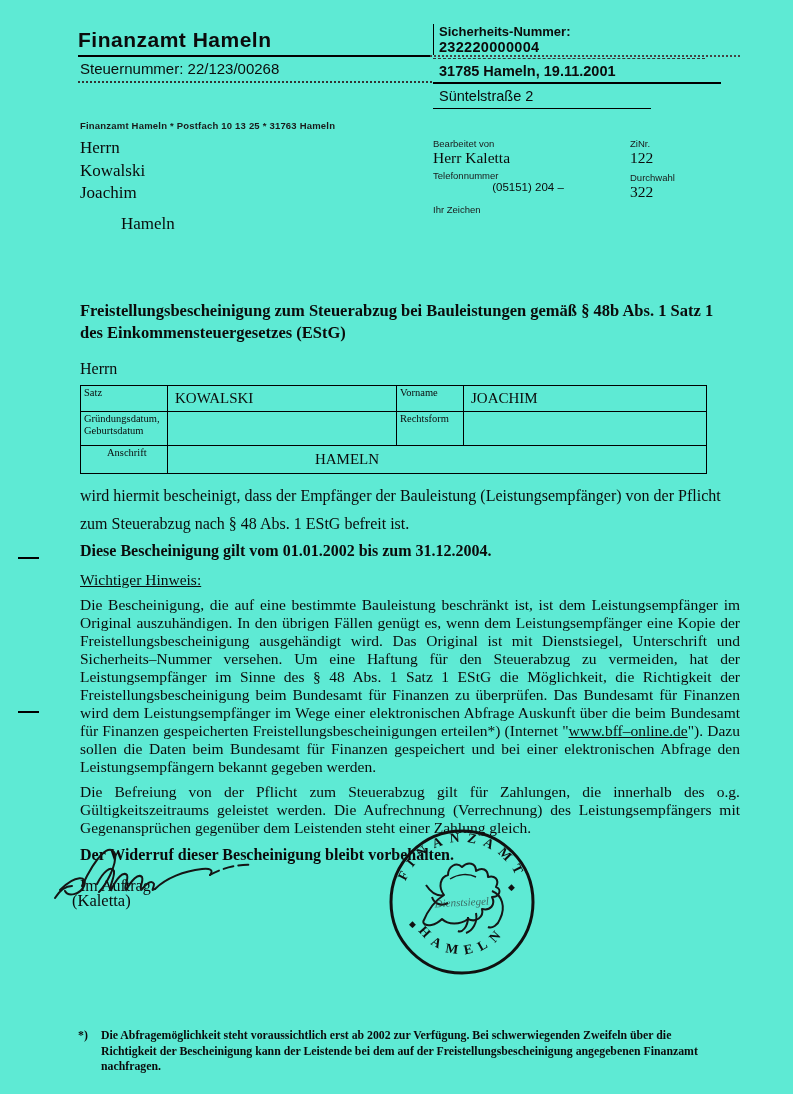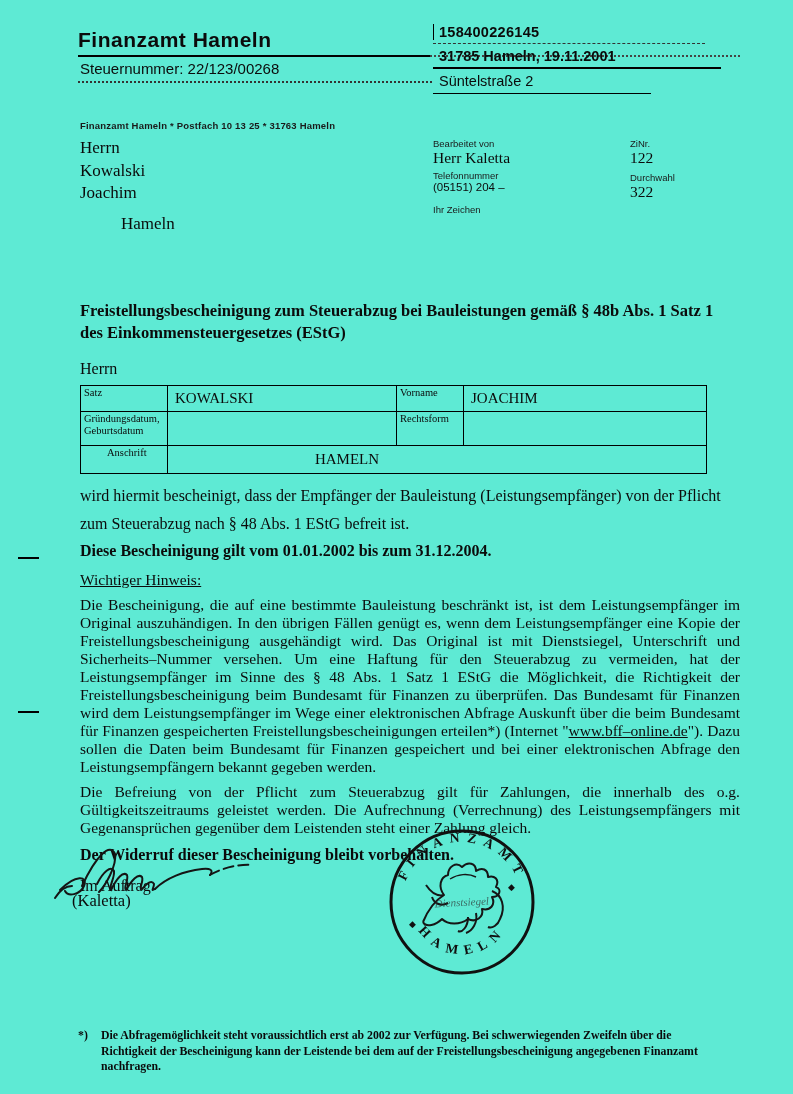--- a/index.html
+++ b/index.html
@@ -30,21 +30,21 @@
   .street{font-size:14.5px;padding:4px 0 4px 6px;border-bottom:1.5px solid #000;width:212px;}
   
   .sender-line{position:absolute;left:80px;top:120px;font-family:"Liberation Sans",sans-serif;
     font-size:9.5px;color:#1a1a1a;font-weight:bold;letter-spacing:.2px;}
   .recipient{position:absolute;left:80px;top:137px;font-size:17px;line-height:22.5px;}
   .recipient-city{position:absolute;left:121px;top:214px;font-size:17px;}
   
   .contact{position:absolute;left:433px;top:138px;width:300px;}
   .contact .lbl{font-family:"Liberation Sans",sans-serif;font-size:9.5px;color:#1a1a1a;line-height:11px;}
   .contact .val{font-size:15.5px;line-height:17px;}
-  .contact .small-val{font-family:"Liberation Sans",sans-serif;font-size:11.5px;line-height:13px;}
+  .contact .small-val{font-family:"Liberation Sans",sans-serif;font-size:11.5px;line-height:13px;text-align:center;}
   .ccol1{position:absolute;left:0;top:0;width:190px;}
   .ccol2{position:absolute;left:197px;top:0;width:100px;}
   .contact .gap4{height:4px;} .contact .gap6{height:6px;} .contact .gap10{height:10px;}
   
   .main{position:absolute;left:80px;top:300px;width:660px;}
   .subject{font-weight:bold;font-size:16.5px;line-height:21.5px;}
   .salutation{margin-top:17px;font-size:16px;}
   
   .info-table{margin-top:7px;width:625px;border:1.5px solid #000;
     display:grid;grid-template-columns:87px 229px 67px 1fr;}
@@ -82,21 +82,22 @@
 <div class="page">
 
   <div class="hdr-left">
     <span class="office-name">Finanzamt Hameln</span>
     <div class="taxrow">Steuernummer:  22/123/00268</div>
   </div>
   <div class="hdr-dot-ext"></div>
 
   <div class="hdr-right">
     <div class="sec-block">
-      <div class="sec-number">158400226145</div>
+      <div class="sec-label">Sicherheits-Nummer:</div>
+      <div class="sec-number">232220000004</div>
     </div>
     <div class="sec-dash"></div>
     <div class="citydate">31785 Hameln, 19.11.2001</div>
     <div class="street">Süntelstraße 2</div>
   </div>
 
   <div class="sender-line">Finanzamt Hameln * Postfach 10 13 25 * 31763 Hameln</div>
 
   <div class="recipient">
     <div>Herrn</div>

